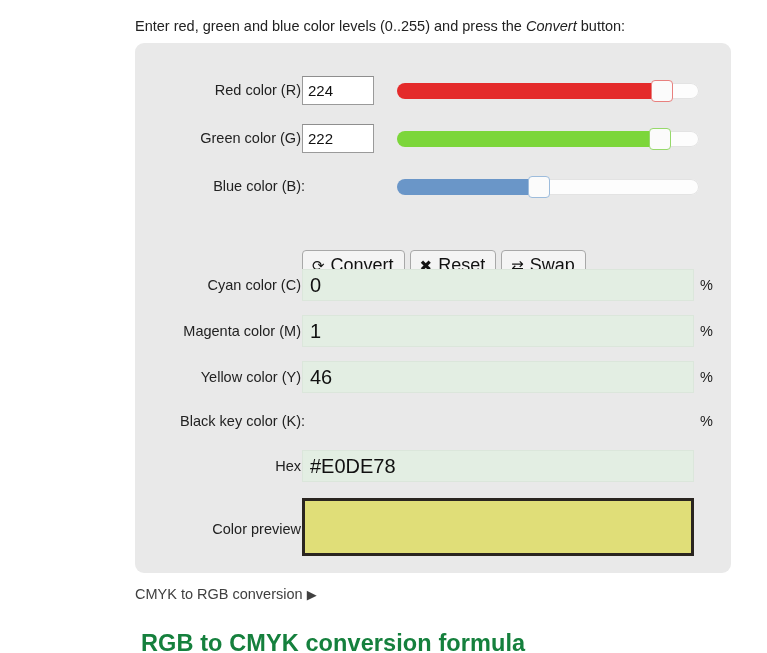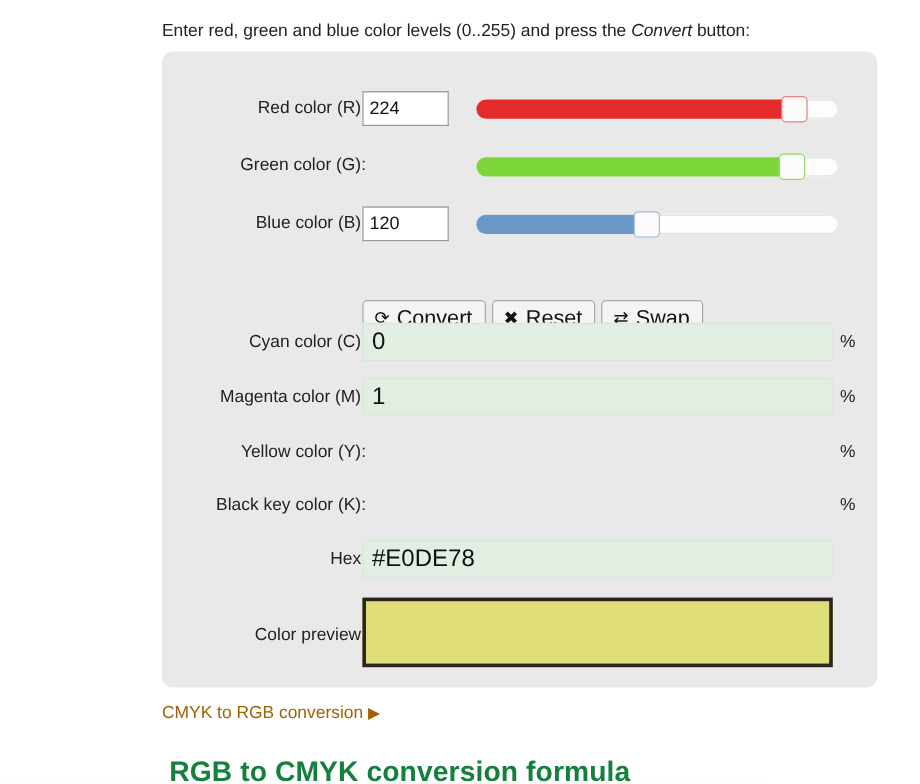--- a/index.html
+++ b/index.html
@@ -184,21 +184,21 @@
     height: 58px;
     box-sizing: border-box;
     border: 3px solid #2a2520;
   }
 
   .footlink {
     position: absolute;
     left: 135px;
     top: 586px;
     font-size: 14.5px;
-    color: #a16207;
+    color: #404040;
     text-decoration: none;
     white-space: nowrap;
     cursor: pointer;
   }
   .footlink .tri {
     font-size: 13px;
   }
 
   .heading {
     position: absolute;
@@ -228,30 +228,30 @@
       <input class="rgb-input" type="text" value="224" style="">
       <div class="slider">
         <div class="slider-track"></div>
         <div class="slider-fill" style="background:#e42a2a;width:87.8%;"></div>
         <div class="slider-thumb" style="left:87.8%;border-color:#e8807e;"></div>
       </div>
     </div>
 
     <div class="row" style="top:78px;">
       <div class="row-label">Green color (G):</div>
+      <input class="rgb-input" type="text" value="222" style="">
       <div class="slider">
         <div class="slider-track"></div>
         <div class="slider-fill" style="background:#7cd63a;width:87.1%;"></div>
         <div class="slider-thumb" style="left:87.1%;border-color:#96d96a;"></div>
       </div>
     </div>
 
     <div class="row" style="top:126px;">
       <div class="row-label">Blue color (B):</div>
-      <input class="rgb-input" type="text" value="120" style="">
       <div class="slider">
         <div class="slider-track"></div>
         <div class="slider-fill" style="background:#6a96c8;width:47.1%;"></div>
         <div class="slider-thumb" style="left:47.1%;border-color:#9dbcdc;"></div>
       </div>
     </div>
 
     <div class="buttons">
       <button class="btn">
         <span class="gi">⟳</span>
@@ -274,20 +274,21 @@
     </div>
 
     <div class="row" style="top:271px;">
       <div class="row-label">Magenta color (M):</div>
       <input class="out-input" type="text" readonly="" value="1" style="">
       <div class="pct">%</div>
     </div>
 
     <div class="row" style="top:317px;">
       <div class="row-label">Yellow color (Y):</div>
+      <input class="out-input" type="text" readonly="" value="46" style="">
       <div class="pct">%</div>
     </div>
 
     <div class="row" style="top:361px;">
       <div class="row-label">Black key color (K):</div>
       <div class="pct">%</div>
     </div>
 
     <div class="row" style="top:406px;">
       <div class="row-label">Hex:</div>

